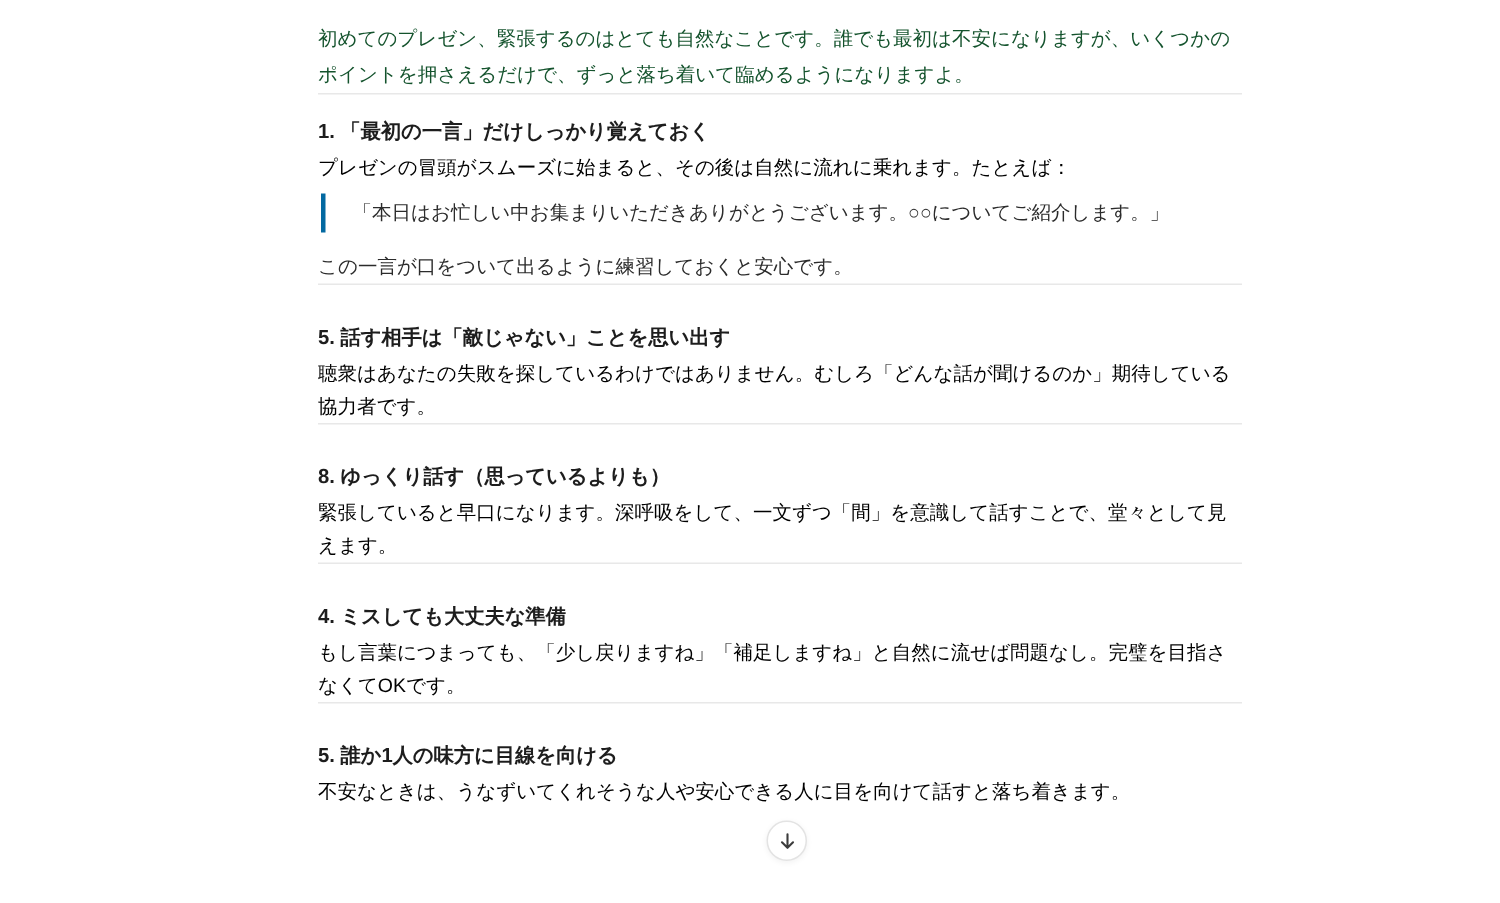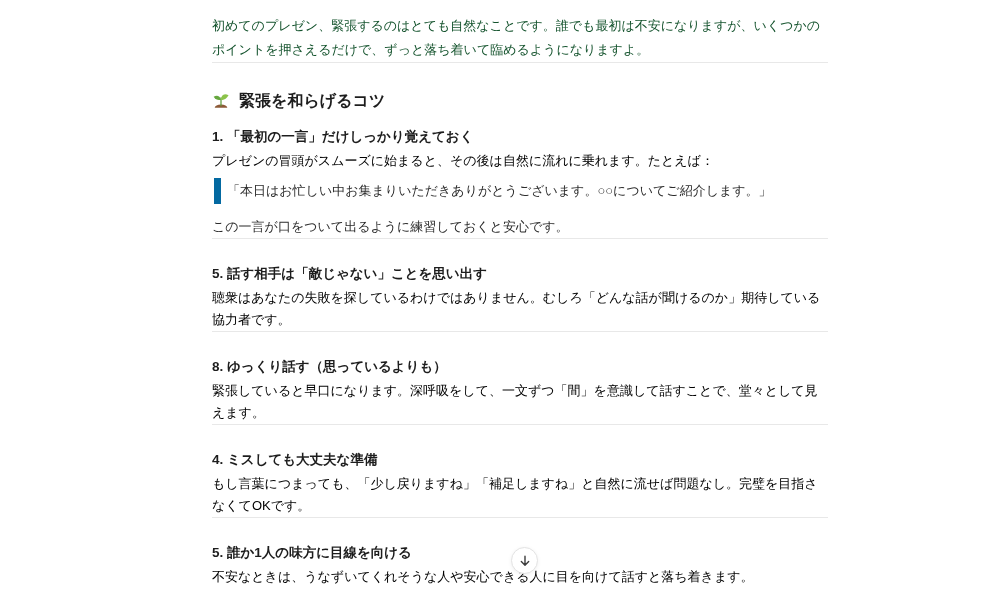--- a/index.html
+++ b/index.html
@@ -63,22 +63,22 @@
   }
   .tip-heading.later { margin-top: 24px; }
   .tip-body {
     margin: 2px 0 0 0;
     font-size: 13px;
     line-height: 22px;
     color: #000000;
   }
   blockquote.quote {
     margin: 6px 0 0 2px;
-    padding: 2px 0 2px 6px;
-    border-left: 7px solid #0369a1;
+    padding: 2px 0 2px 18px;
+    border-left: 3px solid #0369a1;
     font-size: 13px;
     line-height: 22px;
     color: #2b2b2b;
   }
   .after-quote {
     margin: 12px 0 0 0;
     font-size: 13px;
     line-height: 22px;
   }
   .scroll-btn {
@@ -102,31 +102,20 @@
 </style>
 </head>
 <body>
 
 <div class="content">
 
   <p class="intro">初めてのプレゼン、緊張するのはとても自然なことです。誰でも最初は不安になりますが、いくつかのポイントを押さえるだけで、ずっと落ち着いて臨めるようになりますよ。</p>
 
   <hr class="divider hr-intro">
 
-  <div class="section-title">
-    <span class="emoji">
-      <svg width="18" height="18" viewBox="0 0 20 20" aria-hidden="true">
-        <path d="M3 17.5 a7 3.6 0 0 1 14 0 Z" fill="#8d5a38"></path>
-        <path d="M10 15 C10 11 10 9 10 6.5" stroke="#5f9e3e" stroke-width="1.4" fill="none" stroke-linecap="round"></path>
-        <path d="M10 8.5 C7 9.5 4 8.5 1.8 5.2 C5.8 3 8.8 4.5 10 8.5 Z" fill="#66a73f"></path>
-        <path d="M10 8.5 C13 9.5 16 7.5 18.4 3.6 C13.2 1 10.2 3.5 10 8.5 Z" fill="#8bc34a"></path>
-      </svg>
-    </span>
-    <span>緊張を和らげるコツ</span>
-  </div>
 
   <h3 class="tip-heading">1. 「最初の一言」だけしっかり覚えておく</h3>
   <p class="tip-body">プレゼンの冒頭がスムーズに始まると、その後は自然に流れに乗れます。たとえば：</p>
   <blockquote class="quote">「本日はお忙しい中お集まりいただきありがとうございます。○○についてご紹介します。」</blockquote>
   <p class="after-quote">この一言が口をついて出るように練習しておくと安心です。</p>
 
   <hr class="divider hr-sec">
 
   <h3 class="tip-heading later">5. 話す相手は「敵じゃない」ことを思い出す</h3>
   <p class="tip-body">聴衆はあなたの失敗を探しているわけではありません。むしろ「どんな話が聞けるのか」期待している協力者です。</p>

